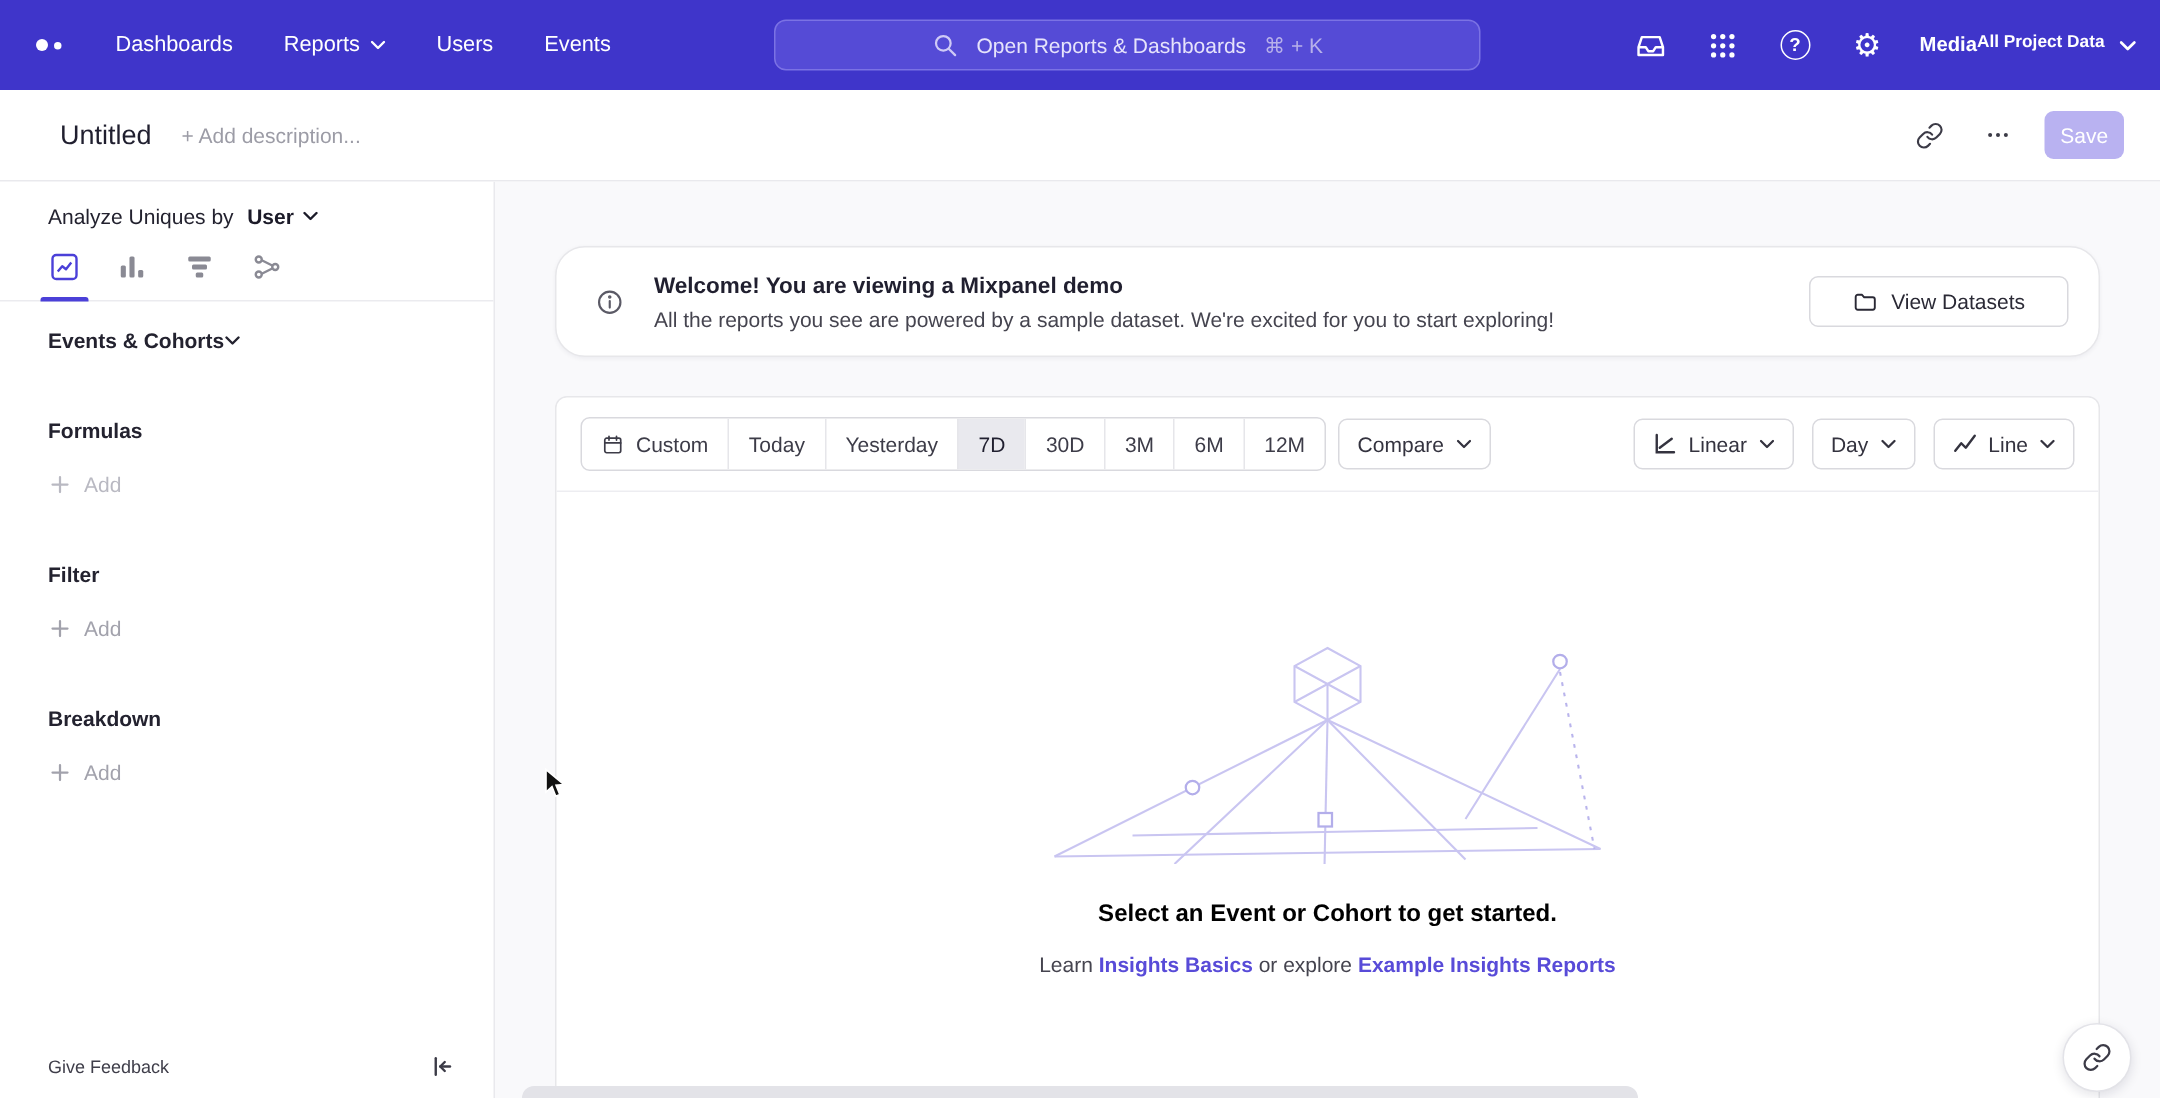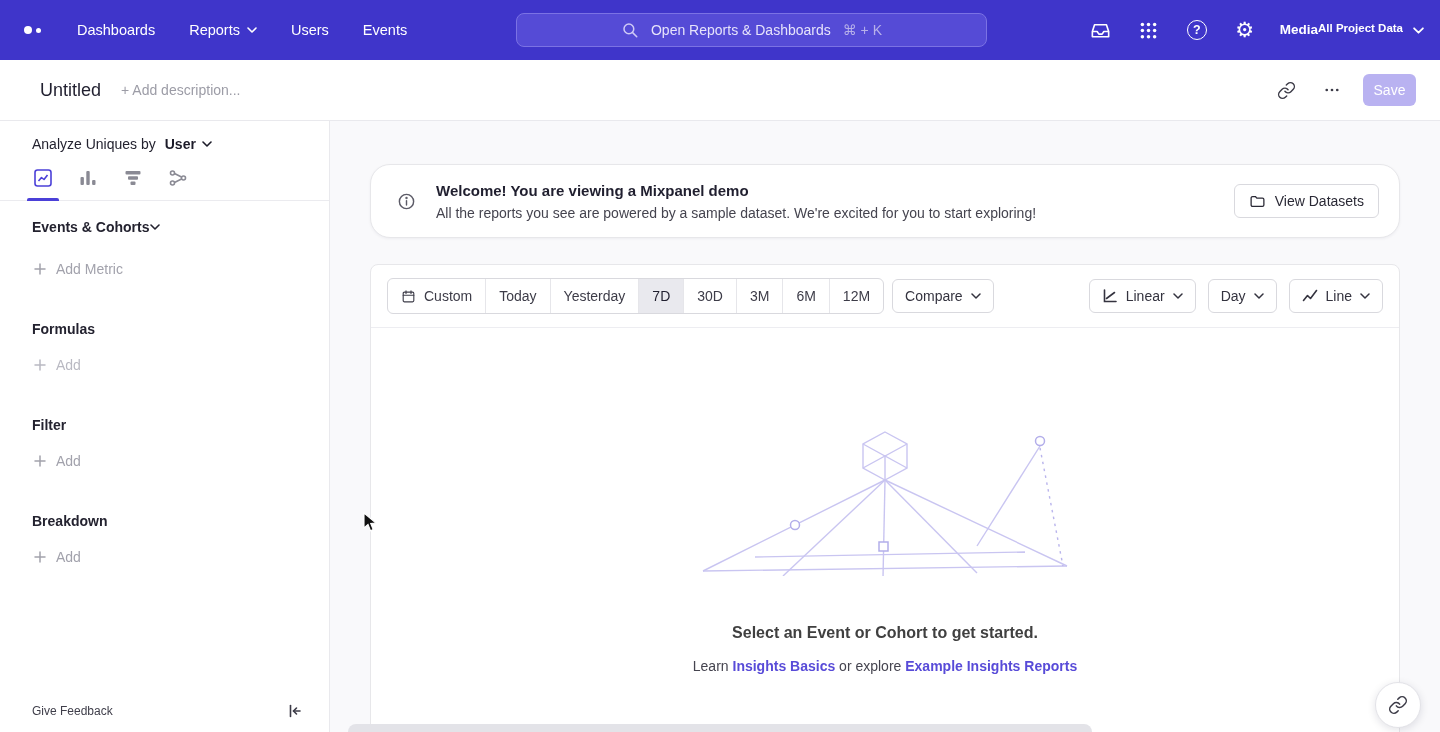--- a/index.html
+++ b/index.html
@@ -65,40 +65,40 @@
   .feedback{font-size:12px;color:#3f3e4a;cursor:pointer}
   .collapse{color:#3c3b47;cursor:pointer}
 
   
   .main{position:absolute;top:121px;left:330px;right:0;bottom:0;background:#f9f9fb;overflow:hidden}
   .banner{margin:43px 40px 0;height:74px;background:#fff;border:1px solid #e7e7ea;border-radius:20px;
     box-shadow:0 1px 3px rgba(25,20,60,.05);display:flex;align-items:center;padding:0 20px 0 26px}
   .banner-text{margin-left:20px}
   .banner-title{font-size:15px;font-weight:700;color:#201f2f}
   .banner-sub{font-size:14px;color:#45444f;margin-top:6px}
-  .datasets-btn{margin-left:auto;display:flex;align-items:center;gap:9px;height:34px;padding:0 14px;
+  .datasets-btn{margin-left:auto;display:flex;align-items:center;gap:9px;height:34px;padding:0 28px;
     border:1px solid #d9d9de;border-radius:6px;background:#fff;font-size:14px;font-weight:500;
     color:#2a2935;cursor:pointer;font-family:inherit}
 
   .report-card{margin:26px 40px 0;background:#fff;border:1px solid #e7e7ea;border-radius:8px;height:560px}
   .toolbar{display:flex;align-items:center;justify-content:space-between;padding:13px 16px;
     border-bottom:1px solid #ededf1}
   .tb-left{display:flex;align-items:center;gap:8px}
   .seg{display:flex;border:1px solid #d9d9de;border-radius:6px;overflow:hidden;background:#fff}
   .seg-item{display:flex;align-items:center;gap:8px;height:34px;padding:0 13px;font-size:14px;
     color:#3d3c48;border-left:1px solid #e6e6ea;cursor:pointer;white-space:nowrap}
   .seg-item:first-child{border-left:none}
   .seg-item.active{background:#e9e9ee;color:#201f2f;font-weight:500}
   .tb-btn{display:flex;align-items:center;gap:8px;height:34px;padding:0 12px;border:1px solid #d9d9de;
     border-radius:6px;background:#fff;font-size:14px;color:#34333f;cursor:pointer;font-family:inherit;white-space:nowrap}
   .tb-right{display:flex;align-items:center;gap:12px}
 
   .empty{text-align:center;padding-top:98px}
   .empty-illo{margin:0 auto}
-  .empty-title{font-size:16px;font-weight:700;color:#404040;margin-top:48px}
+  .empty-title{font-size:16px;font-weight:700;color:#000000;margin-top:25px}
   .empty-sub{font-size:14px;color:#45444f;margin-top:16px}
   .link{color:#584bd8;font-weight:600;cursor:pointer}
 
   .fab{position:absolute;right:19px;bottom:4px;width:46px;height:46px;border-radius:50%;background:#fff;
     border:1px solid #e3e3e8;box-shadow:0 2px 8px rgba(20,18,50,.12);display:flex;align-items:center;
     justify-content:center;color:#3c3b47;cursor:pointer;z-index:6}
   .drawer{position:absolute;left:18px;bottom:0;width:744px;height:8px;background:#e3e3e8;
     border-radius:10px 10px 0 0;z-index:5}
   .cursor{position:absolute;left:33px;top:391px;z-index:40;pointer-events:none}
 
@@ -236,26 +236,20 @@
       </span>
     </div>
 
     <div class="section-head m-events">
       <span>Events &amp; Cohorts</span>
       <svg class="chev" width="10" height="6" viewBox="0 0 10 6">
           <path d="M1 1l4 4 4-4" fill="none" stroke="currentColor" stroke-width="1.6" stroke-linecap="round" stroke-linejoin="round"></path>
         </svg>
     </div>
 
-    <div class="add-row m-addmetric">
-      <svg width="12" height="12" viewBox="0 0 12 12" stroke="currentColor" stroke-width="1.5" stroke-linecap="round">
-          <path d="M6 1v10M1 6h10"></path>
-        </svg>
-      <span>Add Metric</span>
-    </div>
 
     <div class="section-head m-head">
       <span>Formulas</span>
     </div>
     <div class="add-row light m-add">
       <svg width="12" height="12" viewBox="0 0 12 12" stroke="currentColor" stroke-width="1.5" stroke-linecap="round">
           <path d="M6 1v10M1 6h10"></path>
         </svg>
       <span>Add</span>
     </div>

